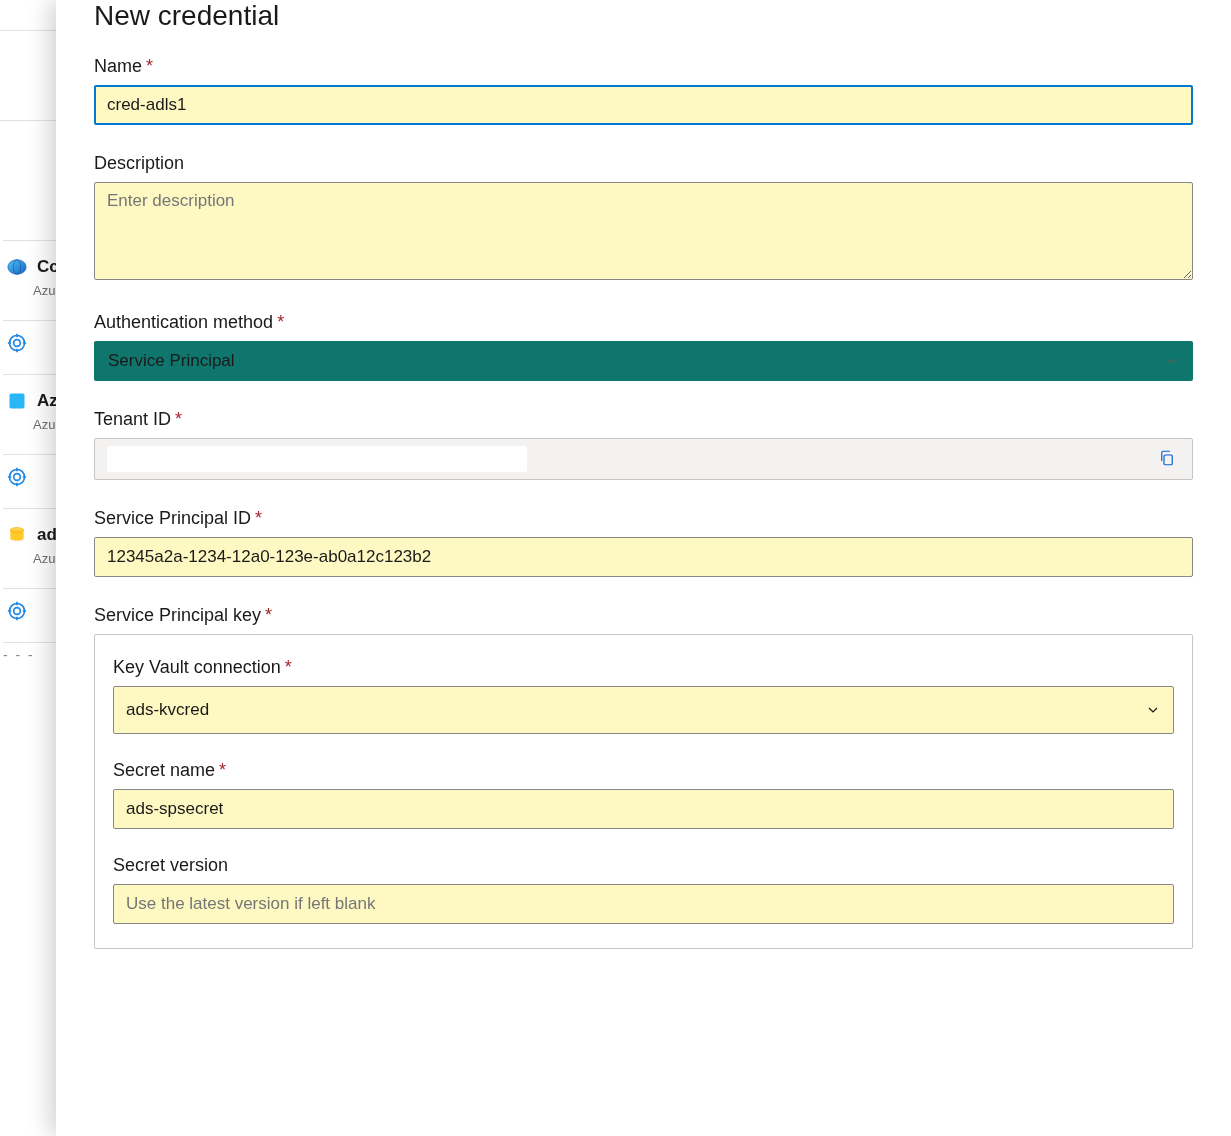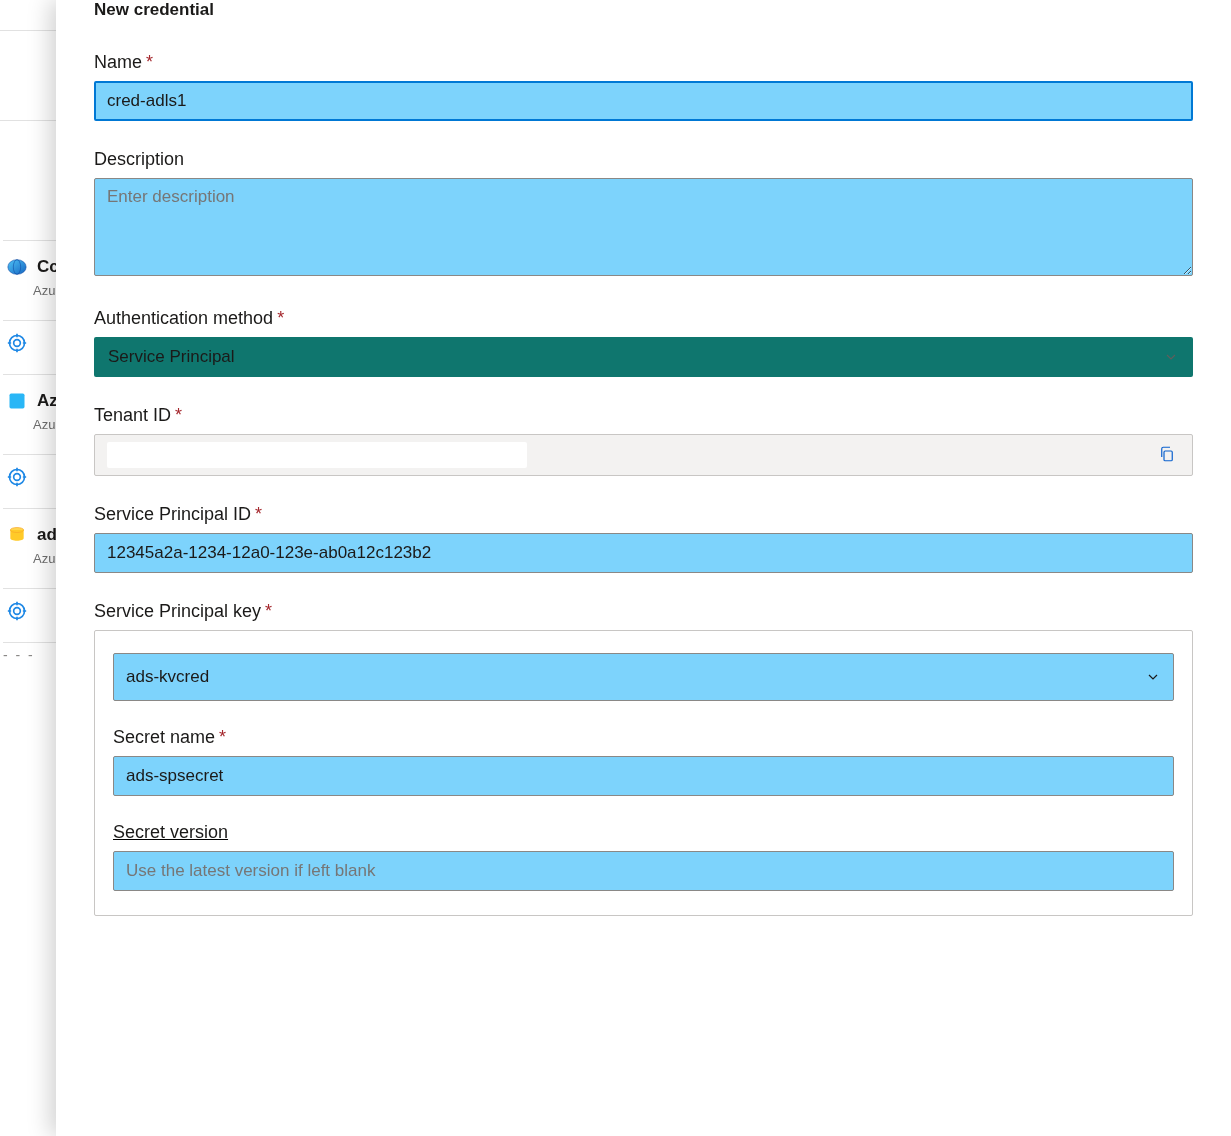--- a/index.html
+++ b/index.html
@@ -34,32 +34,32 @@
 
     
     .flyout {
       position: absolute; top: 0; left: 56px; right: 0; bottom: 0;
       background: #ffffff;
       box-shadow: -6px 0 22px rgba(0,0,0,0.18);
       padding: 0 38px 40px 38px;
       overflow: hidden;
     }
     .flyout h1 {
-      font-size: 17px; font-weight: 700; color: #1b1a19; margin-top: 0; margin-bottom: 32px;
+      font-size: 28px; font-weight: 400; color: #1b1a19; margin-top: 0; margin-bottom: 24px;
     }
 
     .form-group { margin-bottom: 28px; }
     .form-group.tight { margin-bottom: 26px; }
     .label {
       font-size: 18px; color: #1b1a19; font-weight: 400; margin-bottom: 8px; display:block;
     }
     .req { color: #a4262c; margin-left: 4px; }
 
     .text-input, .textarea, .select-like, .readonly-box {
-      width: 100%; border: 1px solid #8a8886; background: #7dd3fc;
+      width: 100%; border: 1px solid #8a8886; background: #fef9c3;
       font-size: 17px; font-family: inherit; color: #1b1a19;
       padding: 8px 12px; border-radius: 2px;
     }
     .text-input { height: 40px; }
     .text-input::placeholder, .textarea::placeholder { color: #767676; }
     .text-input.focused { border: 2px solid #0078d4; outline: none; padding: 7px 11px; }
 
     .textarea { height: 98px; resize: both; }
 
     .select-disabled {
@@ -78,21 +78,21 @@
 
     .select-like {
       height: 48px; display:flex; align-items:center; justify-content:space-between; cursor:pointer;
       padding: 0 12px;
     }
     .select-like .chev { color:#1b1a19; }
 
     .fieldset {
       border: 1px solid #c8c6c4; border-radius: 2px; padding: 22px 18px 24px 18px;
     }
-    .fieldset .form-group:last-child { margin-bottom: 0; text-decoration: underline; }
+    .fieldset .form-group:last-child { margin-bottom: 0; }
 
     
     .chev svg { width: 16px; height: 16px; display:block; }
   </style>
 </head>
 <body>
 
 <div class="bg">
   <div class="bg-header-placeholder"></div>
   <div class="bg-subheader-placeholder"></div>
@@ -240,20 +240,23 @@
   </div>
 
   <div class="form-group">
     <label class="label">
       <span>Service Principal key</span><span class="req">*</span>
     </label>
 
     <div class="fieldset">
 
       <div class="form-group tight">
+        <label class="label">
+          <span>Key Vault connection</span><span class="req">*</span>
+        </label>
         <div class="select-like">
           <span>ads-kvcred</span>
           <span class="chev">
             <svg viewBox="0 0 24 24">
                 <path d="M6 9l6 6 6-6" fill="none" stroke="currentColor" stroke-width="1.8"></path>
               </svg>
           </span>
         </div>
       </div>
 

